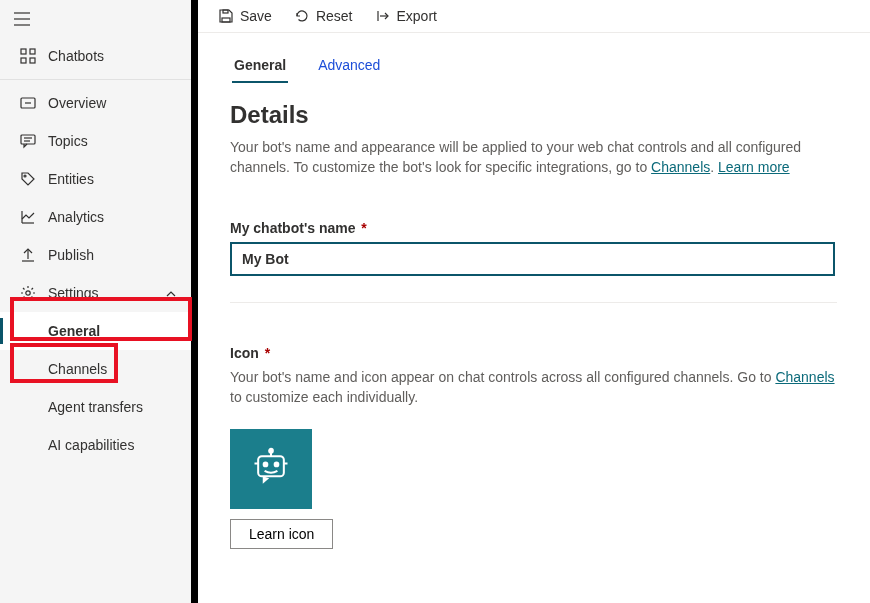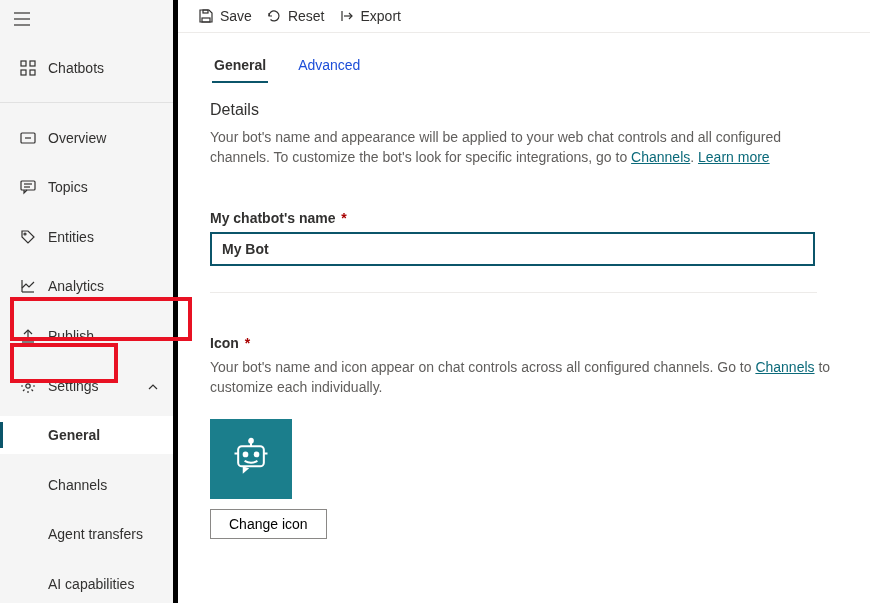--- a/index.html
+++ b/index.html
@@ -15,27 +15,26 @@
       width: 870px;
       height: 603px;
       overflow: hidden;
     }
     .app {
       display: flex;
       height: 100%;
     }
     
     .sidebar {
-      width: 178px;
+      width: 198px;
       background: #f5f5f5;
-      border-right: 5px solid #000000;
+      border-right: 7px solid #000000;
       display: flex;
       flex-direction: column;
       position: relative;
-      justify-content: space-between;
     }
     .hamburger {
       padding: 12px 14px 8px 14px;
       cursor: pointer;
     }
     .hamburger svg {
       width: 16px;
       height: 14px;
     }
     .nav-item {
@@ -108,21 +107,21 @@
     .main {
       flex: 1;
       display: flex;
       flex-direction: column;
     }
     .command-bar {
       display: flex;
       align-items: center;
       padding: 8px 20px;
       border-bottom: 1px solid #edebe9;
-      gap: 14px;
+      gap: 22px;
     }
     .cmd-btn {
       display: flex;
       align-items: center;
       gap: 6px;
       cursor: pointer;
       font-size: 14px;
       color: #323130;
     }
     .cmd-btn .icon {
@@ -156,22 +155,22 @@
     .tab.active::after {
       content: '';
       position: absolute;
       left: 2px;
       right: 2px;
       bottom: 0;
       height: 2px;
       background: #0b556a;
     }
     .section-title {
-      font-size: 16px;
-      font-weight: 400;
+      font-size: 24px;
+      font-weight: 700;
       margin-bottom: 8px;
     }
     .section-desc {
       color: #605e5c;
       line-height: 1.45;
       margin-bottom: 22px;
     }
     .link {
       color: #0b6a7a;
       text-decoration: underline;
@@ -410,17 +409,17 @@
             <circle cx="24" cy="4" r="2" fill="#fff"></circle>
             <rect x="10" y="10" width="28" height="22" rx="4"></rect>
             <circle cx="18" cy="19" r="2" fill="#fff"></circle>
             <circle cx="30" cy="19" r="2" fill="#fff"></circle>
             <path d="M17 26 Q24 30 31 26"></path>
             <line x1="6" y1="18" x2="10" y2="18"></line>
             <line x1="38" y1="18" x2="42" y2="18"></line>
             <path d="M15 32 L15 40 L22 34" fill="#fff" stroke="none"></path>
           </svg>
         </div>
-        <button class="btn-secondary"><span>Change icon</span></button>
+        <button class="btn-secondary"><span>Learn icon</span></button>
       </div>
     </div>
   </div>
 </div>
 
 </body></html>

